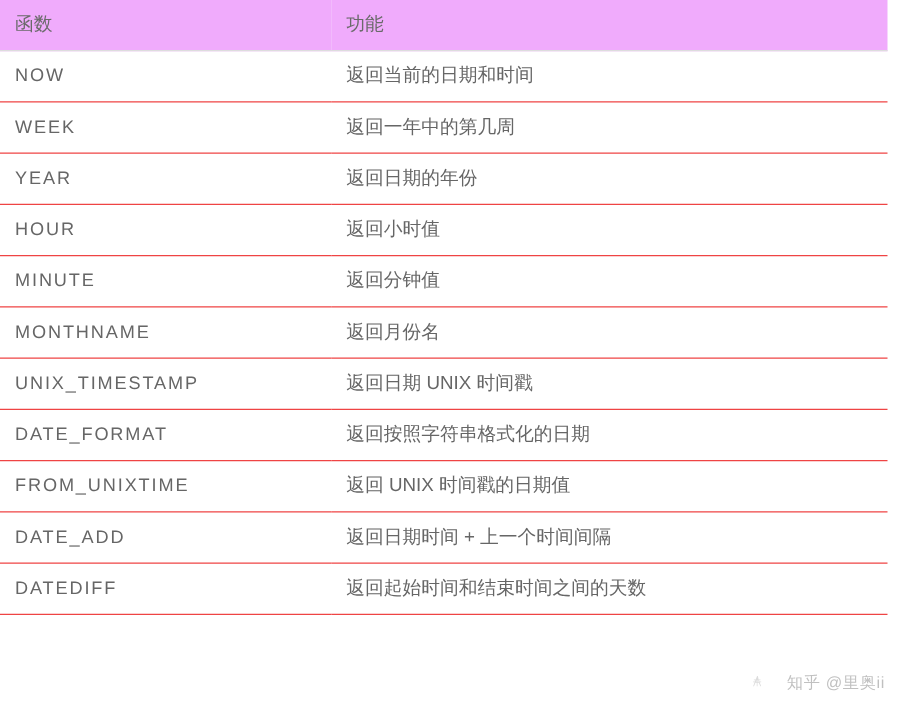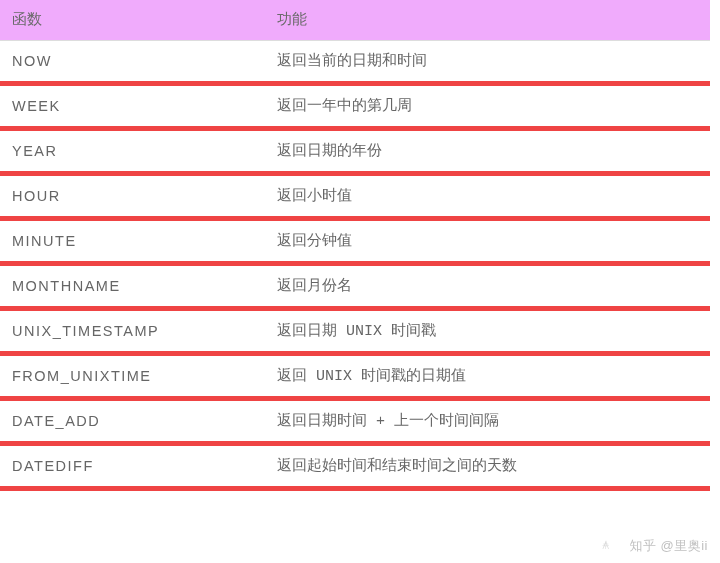--- a/index.html
+++ b/index.html
@@ -24,33 +24,32 @@
     background: #f0abfc;
     text-align: left;
     font-weight: 400;
     color: #6a6a6a;
     padding: 10px 12px 11px 12px;
     border-bottom: 1px solid #dddddd;
     font-size: 15px;
   }
   .table td {
     padding: 10px 12px 11px 12px;
-    border-bottom: 5px solid #ef4444;
+    border-bottom: 1px solid #ef4444;
     vertical-align: middle;
     color: #666666;
   }
   .col-fn {
     width: 265px;
     letter-spacing: 1.5px;
     font-size: 14.5px;
     color: #6a6a6a;
   }
   .col-desc {
     color: #777777;
-    font-family: Liberation Mono, monospace;
   }
   .watermark {
     position: absolute;
     right: 12px;
     bottom: 8px;
     font-size: 13px;
     color: rgba(140,140,140,0.55);
     letter-spacing: 0.5px;
     pointer-events: none;
     display: flex;
@@ -100,20 +99,24 @@
       </tr>
       <tr>
         <td class="col-fn">MONTHNAME</td>
         <td class="col-desc">返回月份名</td>
       </tr>
       <tr>
         <td class="col-fn">UNIX_TIMESTAMP</td>
         <td class="col-desc">返回日期 UNIX 时间戳</td>
       </tr>
       <tr>
+        <td class="col-fn">DATE_FORMAT</td>
+        <td class="col-desc">返回按照字符串格式化的日期</td>
+      </tr>
+      <tr>
         <td class="col-fn">FROM_UNIXTIME</td>
         <td class="col-desc">返回 UNIX 时间戳的日期值</td>
       </tr>
       <tr>
         <td class="col-fn">DATE_ADD</td>
         <td class="col-desc">返回日期时间 + 上一个时间间隔</td>
       </tr>
       <tr>
         <td class="col-fn">DATEDIFF</td>
         <td class="col-desc">返回起始时间和结束时间之间的天数</td>

